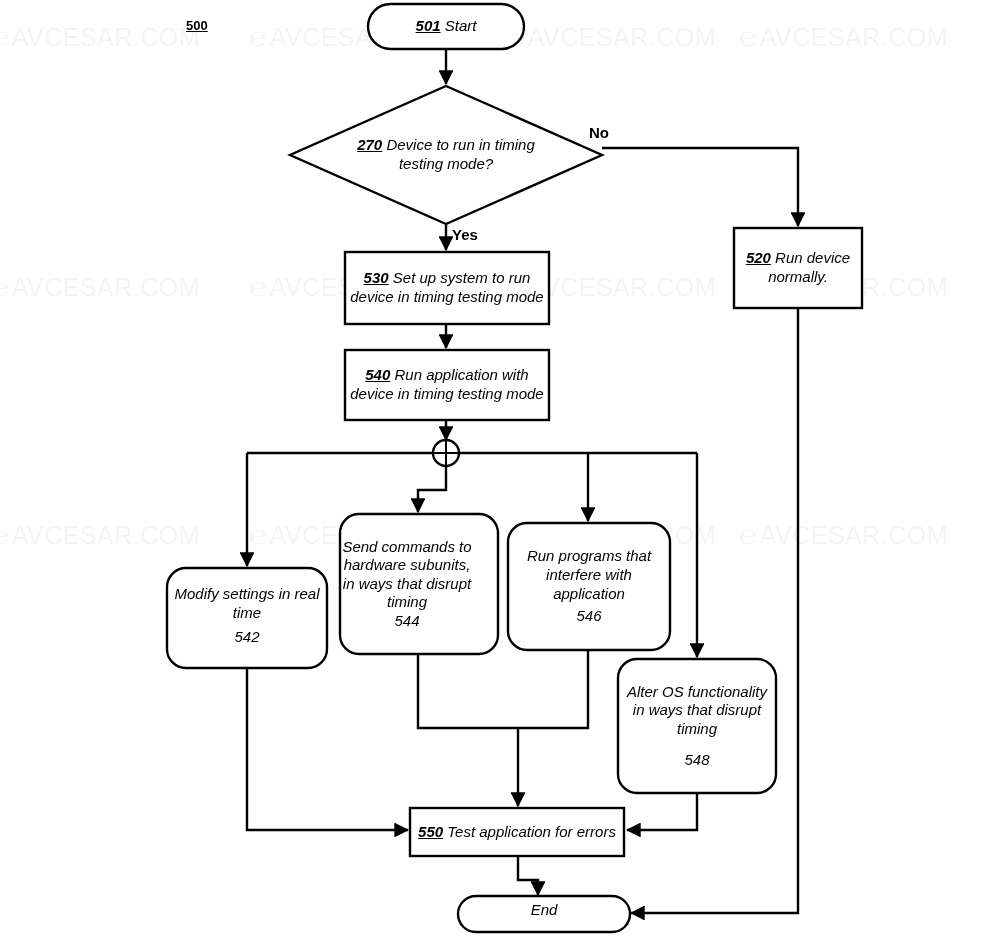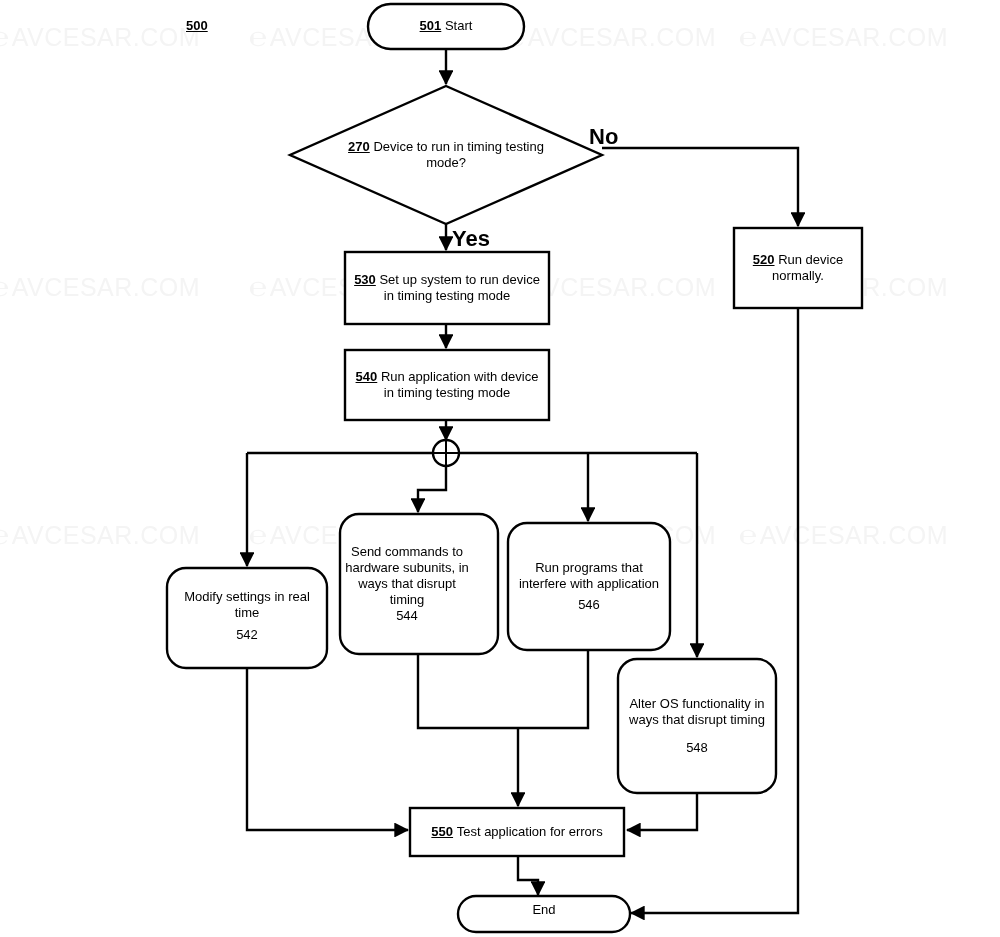--- a/index.html
+++ b/index.html
@@ -9,22 +9,22 @@
   #svglayer{position:absolute;left:0;top:0;width:1000px;height:937px;}
   .wm{position:absolute;color:#f4f4f4;font-family:"Liberation Sans",sans-serif;
       font-size:25px;letter-spacing:0.5px;white-space:nowrap;user-select:none;
       font-weight:400;}
   .wm .lg{font-size:27px;display:inline-block;transform:scaleX(1.15);margin-right:3px;}
   .nodetext{position:absolute;display:flex;align-items:center;justify-content:center;
             text-align:center;color:#000;font-family:"Liberation Sans",sans-serif;
             line-height:1.24;pointer-events:none;}
   .nodetext span.ref{font-weight:bold;text-decoration:underline;}
   .figlabel{position:absolute;font-weight:bold;text-decoration:underline;font-size:13px;color:#000;}
-  .edgelabel{position:absolute;font-weight:bold;font-size:22px;color:#000;}
-  .t16{font-size:13px;}
+  .edgelabel{position:absolute;font-weight:bold;font-size:15px;color:#000;}
+  .t16{font-size:15px;font-style:italic;}
 </style>
 </head>
 <body>
 
 <div id="stage">
 
   <div class="wm" style="left:-8px;  top:22px;">
     <span class="lg">℮</span><span>AVCESAR.COM</span>
   </div>
   <div class="wm" style="left:250px; top:22px;">

